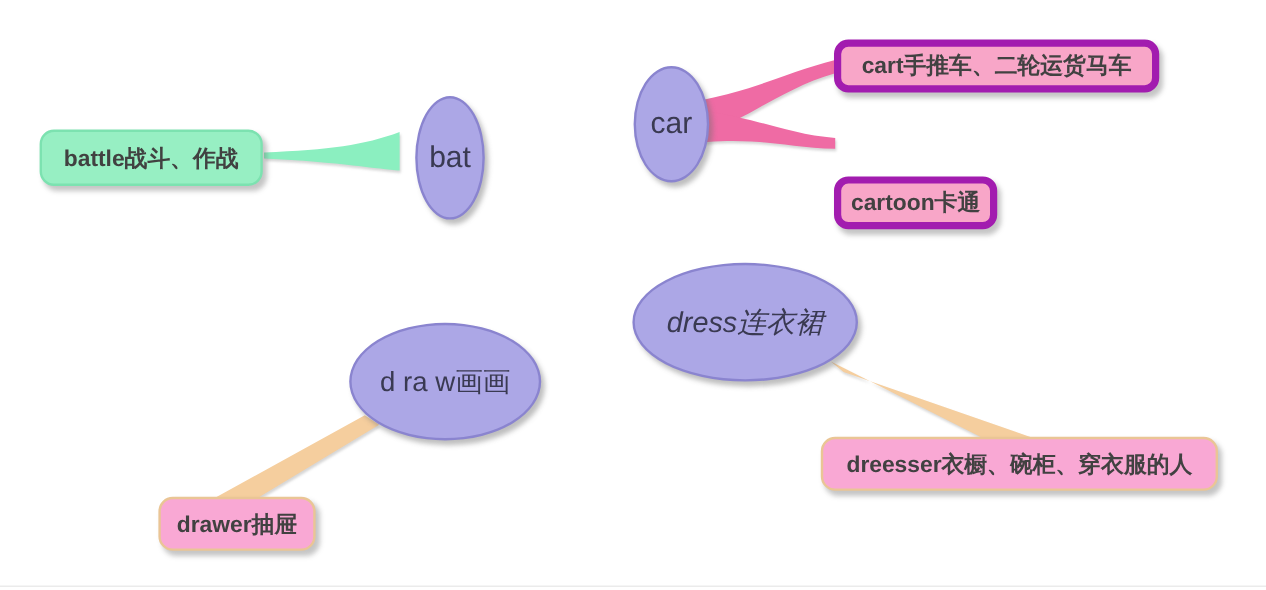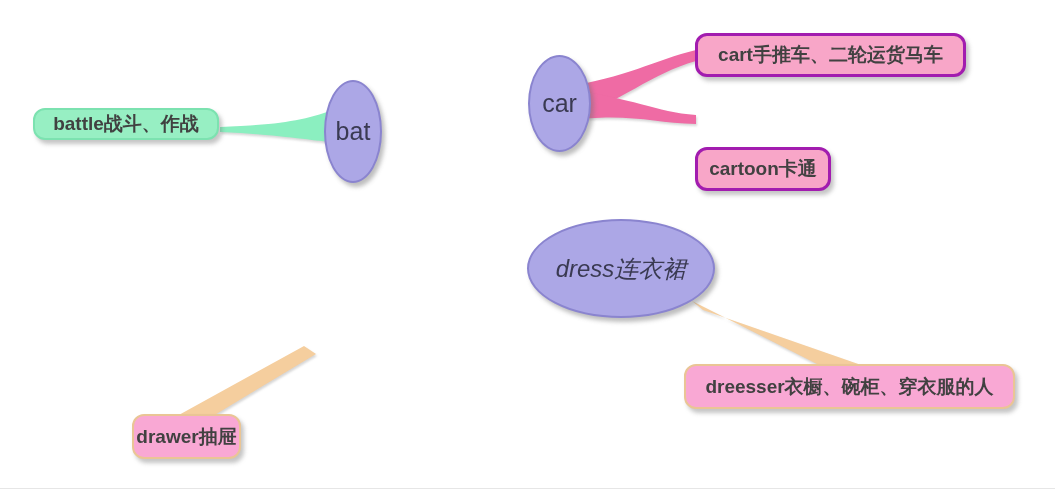--- a/index.html
+++ b/index.html
@@ -42,31 +42,31 @@
     color: #3a3a52;
     box-shadow: 3px 4px 4px rgba(110,110,110,0.45);
   }
   .sub-box {
     border-radius: 12px;
     box-shadow: 3px 4px 4px rgba(110,110,110,0.40);
     font-size: 19px;
     font-weight: bold;
   }
   .green-box  { background: #97efc3; border: 2px solid #7ce2b0; }
-  .pink-box   { background: #f8a6c8; border: 3px solid #a21caf; }
+  .pink-box   { background: #f8a6c8; border: 6px solid #a21caf; }
   .tan-box    { background: #f9a8d4; border: 2px solid #eac595; }
 
   
-  #node-battle   { left: 33px;  top: 108px; width: 186px; height: 32px; }
-  #node-bat      { left: 324px; top: 80px;  width: 58px;  height: 103px; font-size: 25px; }
+  #node-battle   { left: 33px;  top: 108px; width: 186px; height: 47px; }
+  #node-bat      { left: 346px; top: 80px;  width: 58px;  height: 103px; font-size: 25px; }
   #node-car      { left: 528px; top: 55px;  width: 63px;  height: 97px;  font-size: 25px; }
   #node-cart     { left: 695px; top: 33px;  width: 271px; height: 44px; }
   #node-cartoon  { left: 695px; top: 99px;  width: 136px; height: 44px; margin-top: 48px; }
   #node-draw     { left: 291px; top: 269px; width: 160px; height: 98px;  font-size: 23px; }
-  #node-drawer   { left: 132px; top: 414px; width: 109px; height: 45px; }
+  #node-drawer   { left: 132px; top: 414px; width: 131px; height: 45px; }
   #node-dress    { left: 527px; top: 219px; width: 188px; height: 99px;  font-size: 24px; font-style: italic; }
   #node-dreesser { left: 684px; top: 364px; width: 331px; height: 45px; }
 
   #bottom-divider {
     position: absolute;
     left: 0; right: 0;
     top: 488px;
     height: 1px;
     background: #e6e6e6;
   }
@@ -94,20 +94,23 @@
   <div class="node topic-ellipse" id="node-car">
     <span>car</span>
   </div>
   <div class="node sub-box pink-box" id="node-cart">
     <span>cart手推车、二轮运货马车</span>
   </div>
   <div class="node sub-box pink-box" id="node-cartoon">
     <span>cartoon卡通</span>
   </div>
 
+  <div class="node topic-ellipse" id="node-draw">
+    <span>d ra w画画</span>
+  </div>
   <div class="node sub-box tan-box" id="node-drawer">
     <span>drawer抽屉</span>
   </div>
 
   <div class="node topic-ellipse" id="node-dress">
     <span>dress连衣裙</span>
   </div>
   <div class="node sub-box tan-box" id="node-dreesser">
     <span>dreesser衣橱、碗柜、穿衣服的人</span>
   </div>

